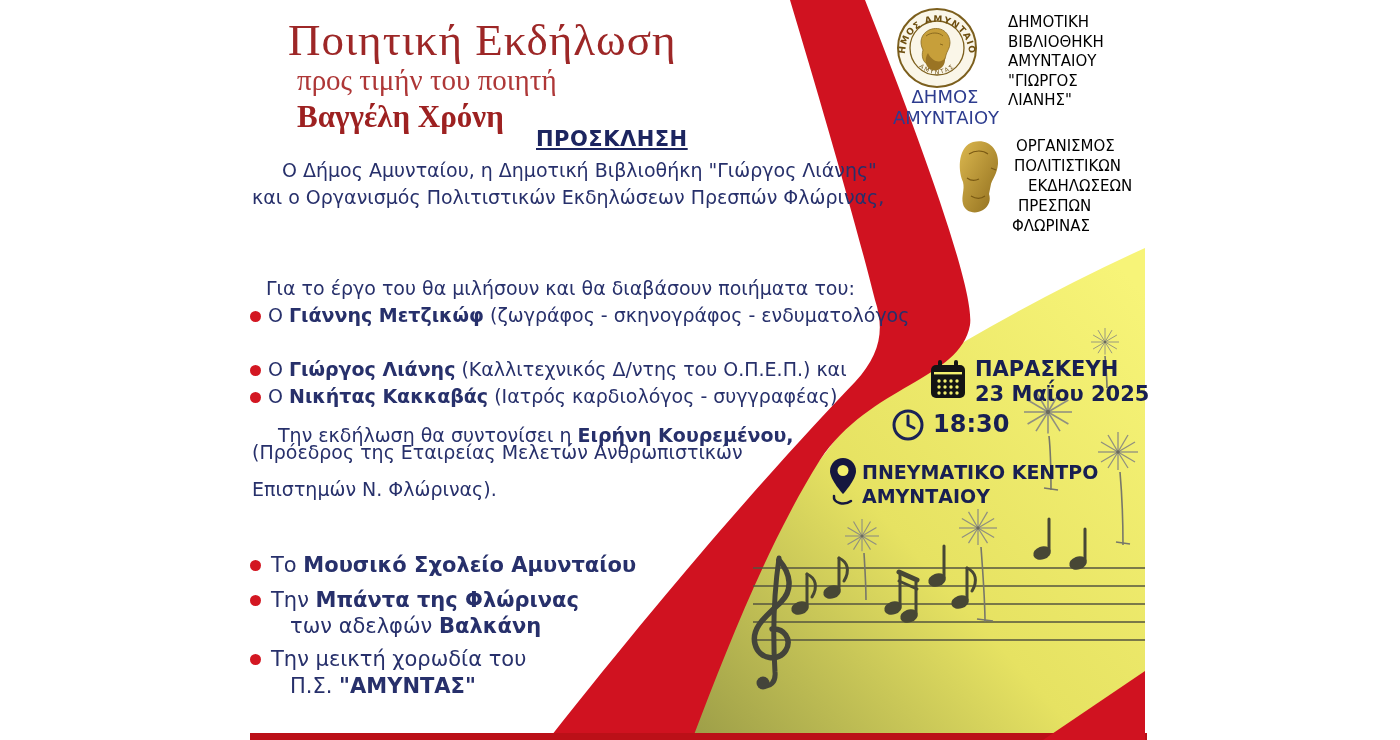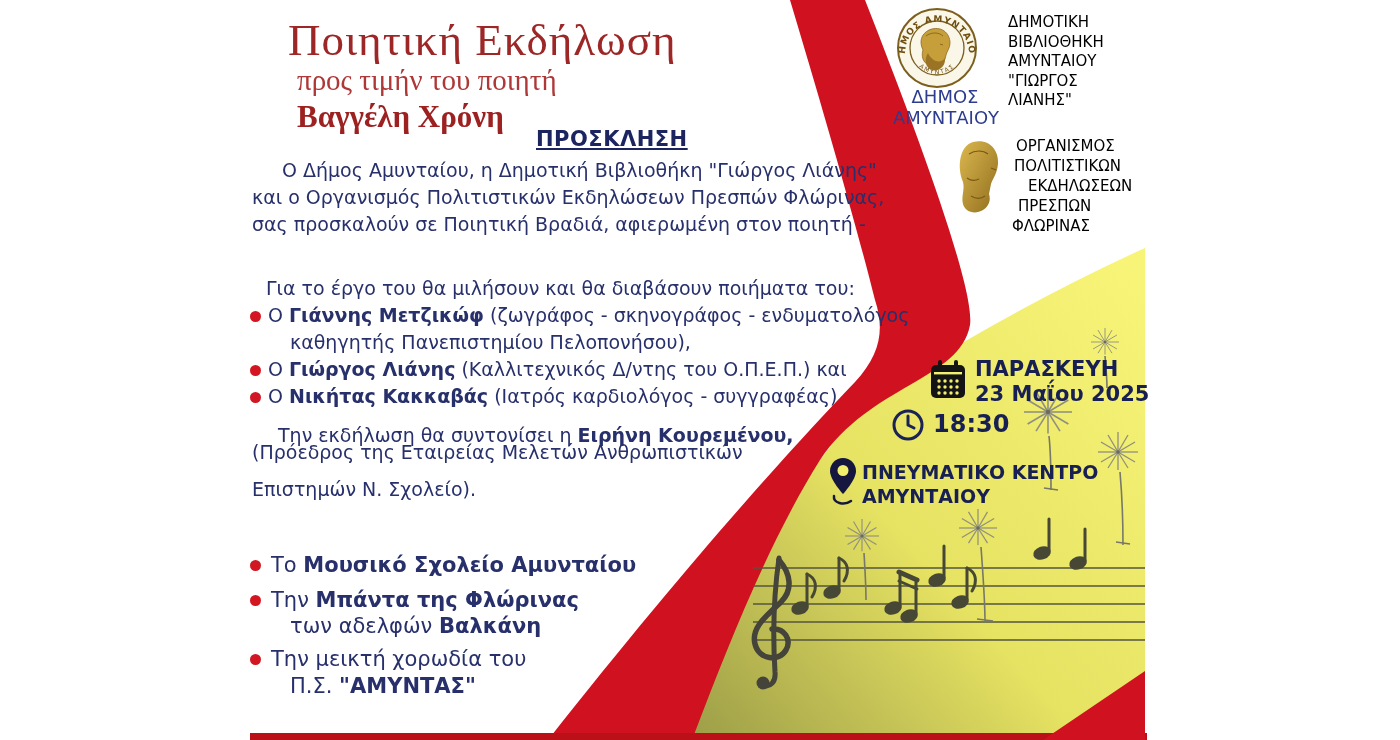--- a/index.html
+++ b/index.html
@@ -144,45 +144,43 @@
     </g>
   </svg>
 
   <div class="abs title">Ποιητική Εκδήλωση</div>
   <div class="abs subtitle">προς τιμήν του ποιητή</div>
   <div class="abs honoree">Βαγγέλη Χρόνη</div>
   <div class="abs invitation">ΠΡΟΣΚΛΗΣΗ</div>
 
   <div class="abs body-text" style="left:282px;top:159px">Ο Δήμος Αμυνταίου, η Δημοτική Βιβλιοθήκη "Γιώργος Λιάνης"</div>
   <div class="abs body-text" style="left:252px;top:186px">και ο Οργανισμός Πολιτιστικών Εκδηλώσεων Πρεσπών Φλώρινας,</div>
-  <div class="abs body-text" style="left:252px;top:213px">σας προσκαλούν σε Ποιητική Βραδιά, αφιερωμένη στον ποιητή -</div>
 
   <div class="abs body-text" style="left:266px;top:277px">Για το έργο του θα μιλήσουν και θα διαβάσουν ποιήματα του:</div>
 
   <span class="bullet-dot" style="left:250px;top:311px"></span>
   <div class="abs body-text" style="left:268px;top:304px">
     <span>Ο </span><span class="b">Γιάννης Μετζικώφ</span><span>  (ζωγράφος - σκηνογράφος - ενδυματολόγος</span>
   </div>
-  <div class="abs body-text" style="left:290px;top:331px">καθηγητής Πανεπιστημίου Πελοπονήσου),</div>
 
   <span class="bullet-dot" style="left:250px;top:365px"></span>
   <div class="abs body-text" style="left:268px;top:358px">
     <span>Ο  </span><span class="b">Γιώργος Λιάνης</span><span> (Καλλιτεχνικός Δ/ντης του Ο.Π.Ε.Π.) και</span>
   </div>
 
   <span class="bullet-dot" style="left:250px;top:392px"></span>
   <div class="abs body-text" style="left:268px;top:385px">
     <span>Ο </span><span class="b">Νικήτας Κακκαβάς</span><span> (Ιατρός καρδιολόγος - συγγραφέας)</span>
   </div>
 
   <div class="abs body-text" style="left:278px;top:424px">
     <span>Την εκδήλωση θα συντονίσει η </span><span class="b">Ειρήνη Κουρεμένου,</span>
   </div>
   <div class="abs body-text" style="left:252px;top:441px">(Πρόεδρος της Εταιρείας Μελετών Ανθρωπιστικών</div>
-  <div class="abs body-text" style="left:252px;top:478px">Επιστημών Ν. Σχολείο).</div>
+  <div class="abs body-text" style="left:252px;top:478px">Επιστημών Ν. Φλώρινας).</div>
 
 
   <span class="bullet-dot" style="left:250px;top:560px"></span>
   <div class="abs body-text prog" style="left:271px;top:553px">
     <span>Το </span><span class="b">Μουσικό Σχολείο Αμυνταίου</span>
   </div>
 
   <span class="bullet-dot" style="left:250px;top:595px"></span>
   <div class="abs body-text prog" style="left:271px;top:588px">
     <span>Την </span><span class="b">Μπάντα της Φλώρινας</span>

